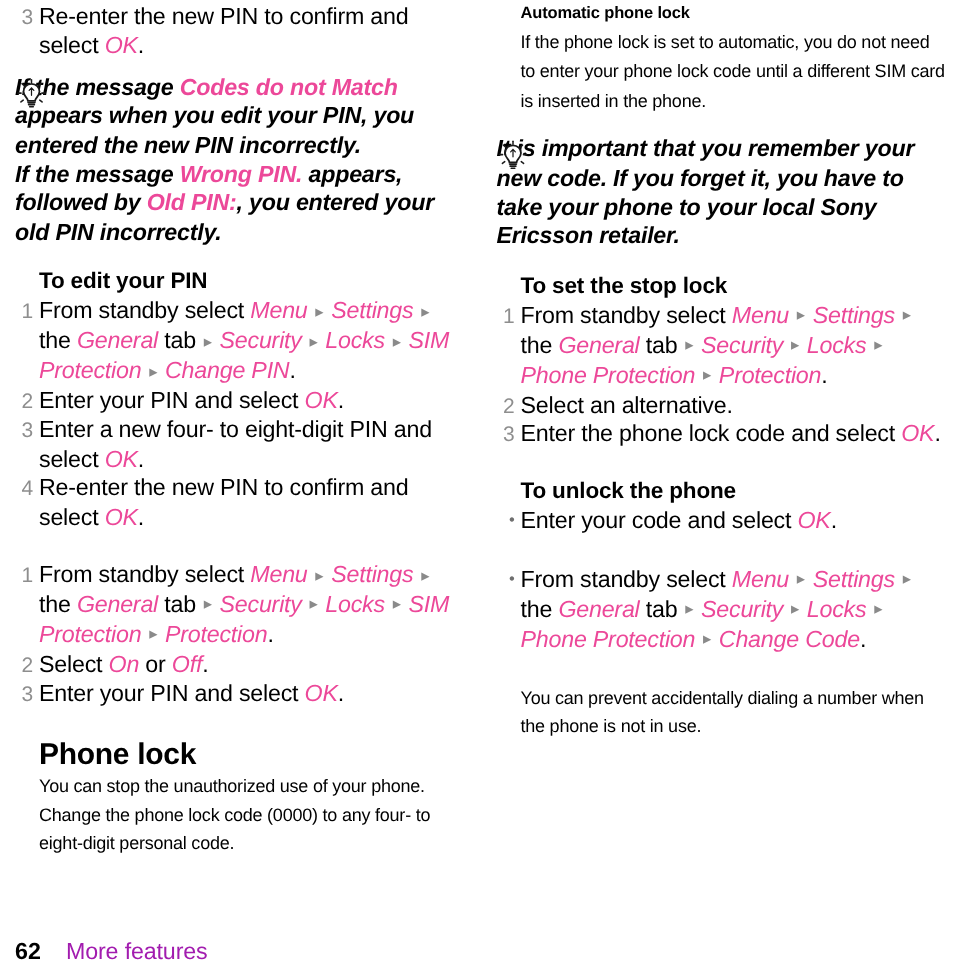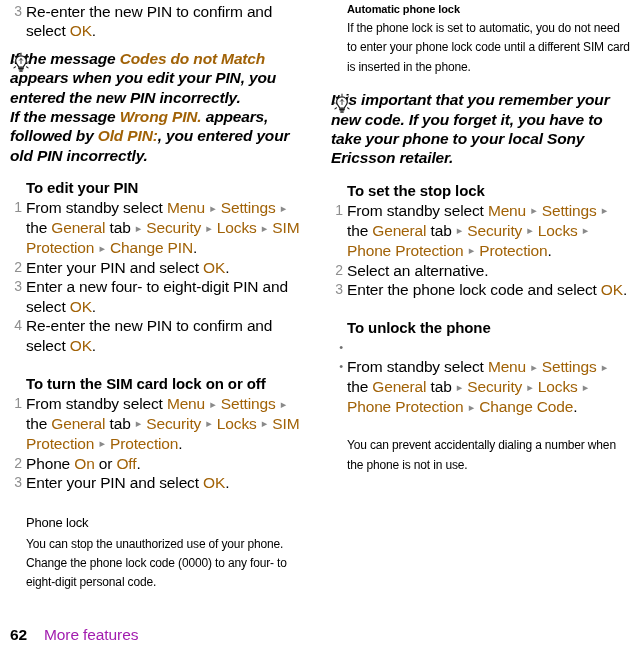--- a/index.html
+++ b/index.html
@@ -24,22 +24,22 @@
   .col {
     position: absolute;
     top: 0;
     width: 301px;
   }
   .col-left  { left: 10px; }
   .col-right { left: 331px; }
 
   
   .h-major {
-    font-size: 13px;
-    font-weight: normal;
+    font-size: 20px;
+    font-weight: bold;
     letter-spacing: -0.2px;
     line-height: 22px;
     margin: 0 0 1px 16px;
   }
   .h-minor {
     font-size: 11px;
     font-weight: bold;
     letter-spacing: -0.1px;
     line-height: 19px;
     margin: 0 0 0 16px;
@@ -103,21 +103,22 @@
   .tip .tip-body {
     font-size: 15.5px;
     font-style: italic;
     font-weight: 600;
     line-height: 19.4px;
     letter-spacing: -0.15px;
   }
 
   
   .ui {
-    color: #a16207;
+    color: #ec4899;
+    font-style: italic;
   }
   .sep {
     color: #8a8a8a;
     font-size: 11px;
     vertical-align: 1.5px;
     padding: 0 1px;
   }
 
   
   .gap-sm { height: 8px; }
@@ -186,24 +187,23 @@
     <div class="h-proc">To edit your PIN</div>
     <ol class="steps">
         <li class="step"><span class="marker">1</span><span><span>From standby select </span><span class="ui">Menu</span> <span class="sep">▸</span> <span class="ui">Settings</span> <span class="sep">▸</span> <span>the </span><span class="ui">General</span><span> tab</span> <span class="sep">▸</span> <span class="ui">Security</span> <span class="sep">▸</span> <span class="ui">Locks</span> <span class="sep">▸</span> <span class="ui">SIM Protection</span> <span class="sep">▸</span> <span class="ui">Change PIN</span><span>.</span></span></li>
         <li class="step"><span class="marker">2</span><span><span>Enter your PIN and select </span><span class="ui">OK</span><span>.</span></span></li>
         <li class="step"><span class="marker">3</span><span><span>Enter a new four- to eight-digit PIN and select </span><span class="ui">OK</span><span>.</span></span></li>
         <li class="step"><span class="marker">4</span><span><span>Re-enter the new PIN to confirm and select </span><span class="ui">OK</span><span>.</span></span></li>
       </ol>
 
     <div class="gap-lg"></div>
 
-    <div class="h-proc">To turn the SIM card lock on or off</div>
     <ol class="steps">
         <li class="step"><span class="marker">1</span><span><span>From standby select </span><span class="ui">Menu</span> <span class="sep">▸</span> <span class="ui">Settings</span> <span class="sep">▸</span> <span>the </span><span class="ui">General</span><span> tab</span> <span class="sep">▸</span> <span class="ui">Security</span> <span class="sep">▸</span> <span class="ui">Locks</span> <span class="sep">▸</span> <span class="ui">SIM Protection</span> <span class="sep">▸</span> <span class="ui">Protection</span><span>.</span></span></li>
-        <li class="step"><span class="marker">2</span><span><span>Phone </span><span class="ui">On</span><span> or </span><span class="ui">Off</span><span>.</span></span></li>
+        <li class="step"><span class="marker">2</span><span><span>Select </span><span class="ui">On</span><span> or </span><span class="ui">Off</span><span>.</span></span></li>
         <li class="step"><span class="marker">3</span><span><span>Enter your PIN and select </span><span class="ui">OK</span><span>.</span></span></li>
       </ol>
 
     <div class="gap-lg"></div>
 
     <div class="h-major">Phone lock</div>
     <div class="body-text">You can stop the unauthorized use of your phone. Change the phone lock code (0000) to any four- to eight-digit personal code.</div>
 
   </div>
 
@@ -242,21 +242,21 @@
     <ol class="steps">
         <li class="step"><span class="marker">1</span><span><span>From standby select </span><span class="ui">Menu</span> <span class="sep">▸</span> <span class="ui">Settings</span> <span class="sep">▸</span> <span>the </span><span class="ui">General</span><span> tab</span> <span class="sep">▸</span> <span class="ui">Security</span> <span class="sep">▸</span> <span class="ui">Locks</span> <span class="sep">▸</span> <span class="ui">Phone Protection</span> <span class="sep">▸</span> <span class="ui">Protection</span><span>.</span></span></li>
         <li class="step"><span class="marker">2</span><span><span>Select an alternative.</span></span></li>
         <li class="step"><span class="marker">3</span><span><span>Enter the phone lock code and select </span><span class="ui">OK</span><span>.</span></span></li>
       </ol>
 
     <div class="gap-lg"></div>
 
     <div class="h-proc">To unlock the phone</div>
     <ul class="steps">
-        <li class="step"><span class="marker bullet">•</span></li>
+        <li class="step"><span class="marker bullet">•</span><span><span>Enter your code and select </span><span class="ui">OK</span><span>.</span></span></li>
       </ul>
 
     <div class="gap-lg"></div>
 
     <ul class="steps">
         <li class="step"><span class="marker bullet">•</span><span><span>From standby select </span><span class="ui">Menu</span> <span class="sep">▸</span> <span class="ui">Settings</span> <span class="sep">▸</span> <span>the </span><span class="ui">General</span><span> tab</span> <span class="sep">▸</span> <span class="ui">Security</span> <span class="sep">▸</span> <span class="ui">Locks</span> <span class="sep">▸</span> <span class="ui">Phone Protection</span> <span class="sep">▸</span> <span class="ui">Change Code</span><span>.</span></span></li>
       </ul>
 
     <div class="gap-lg"></div>
 

